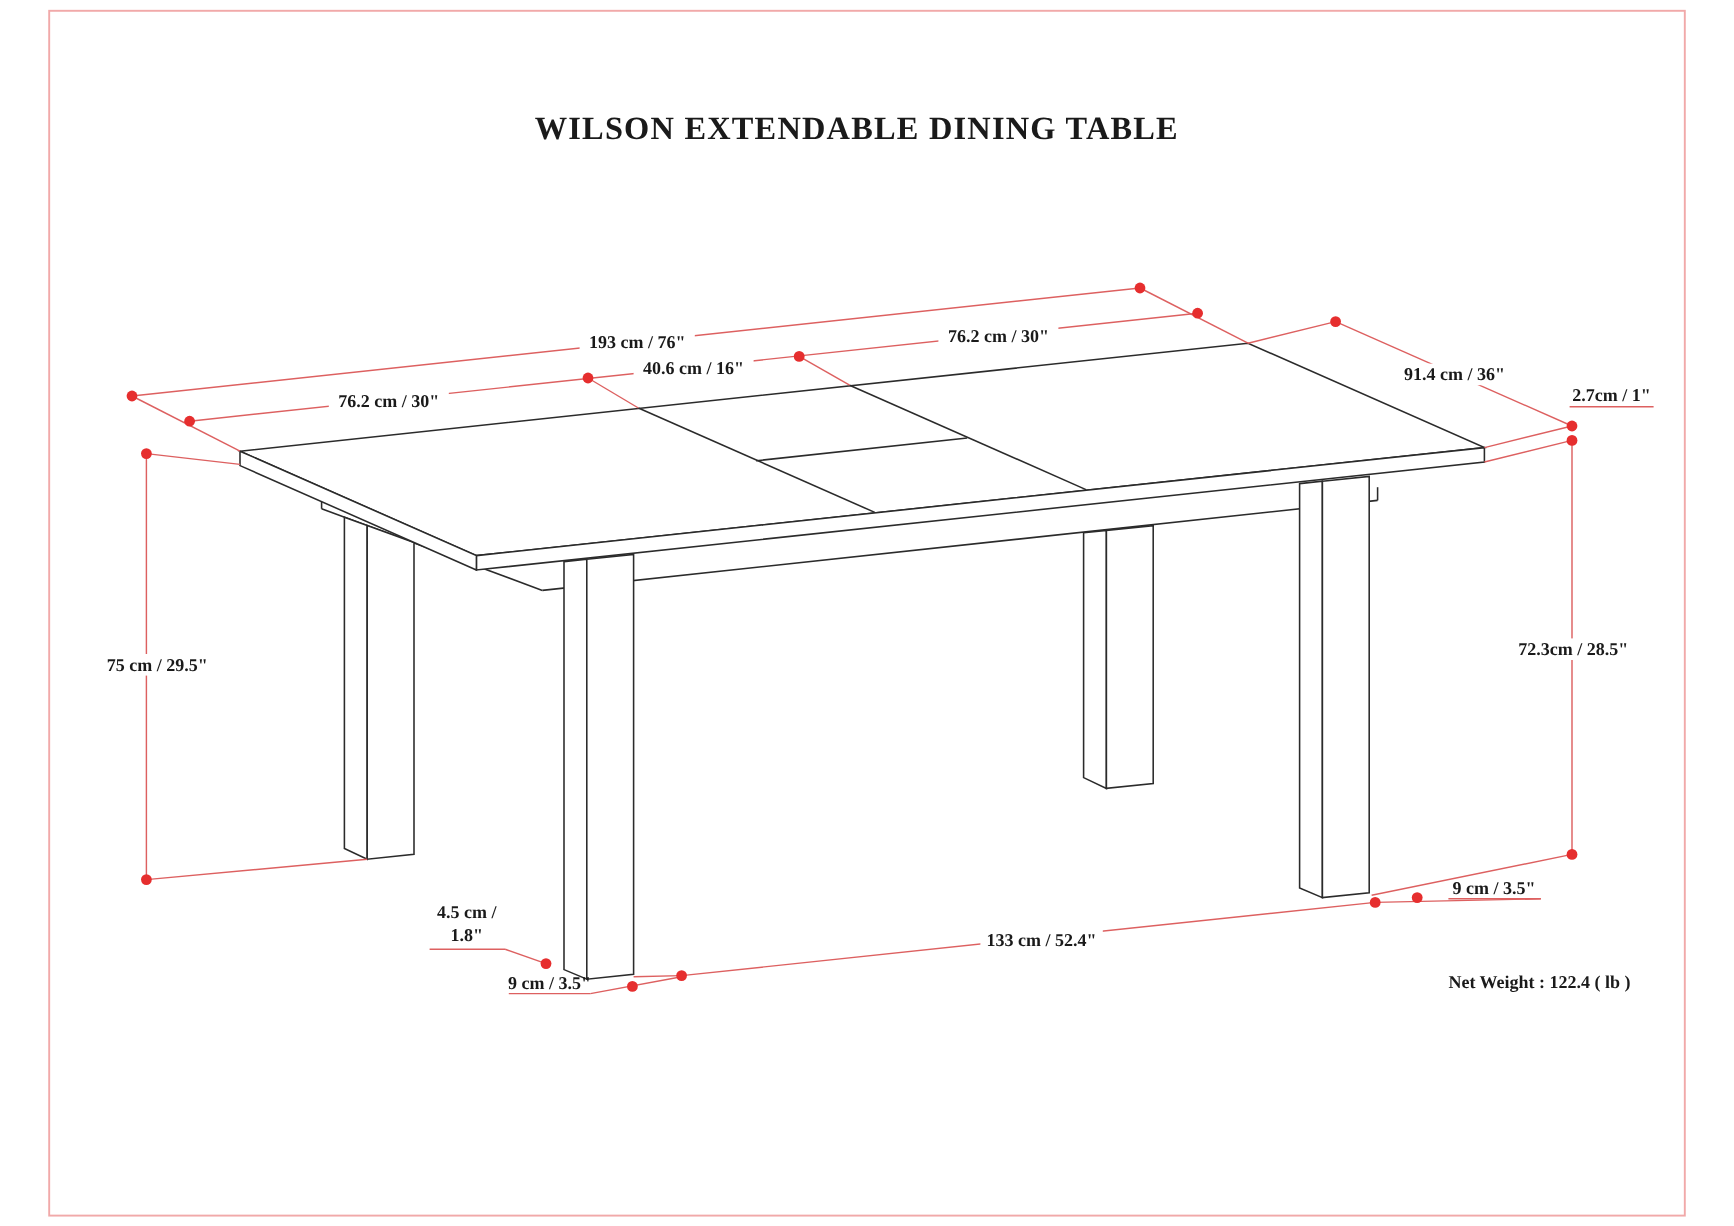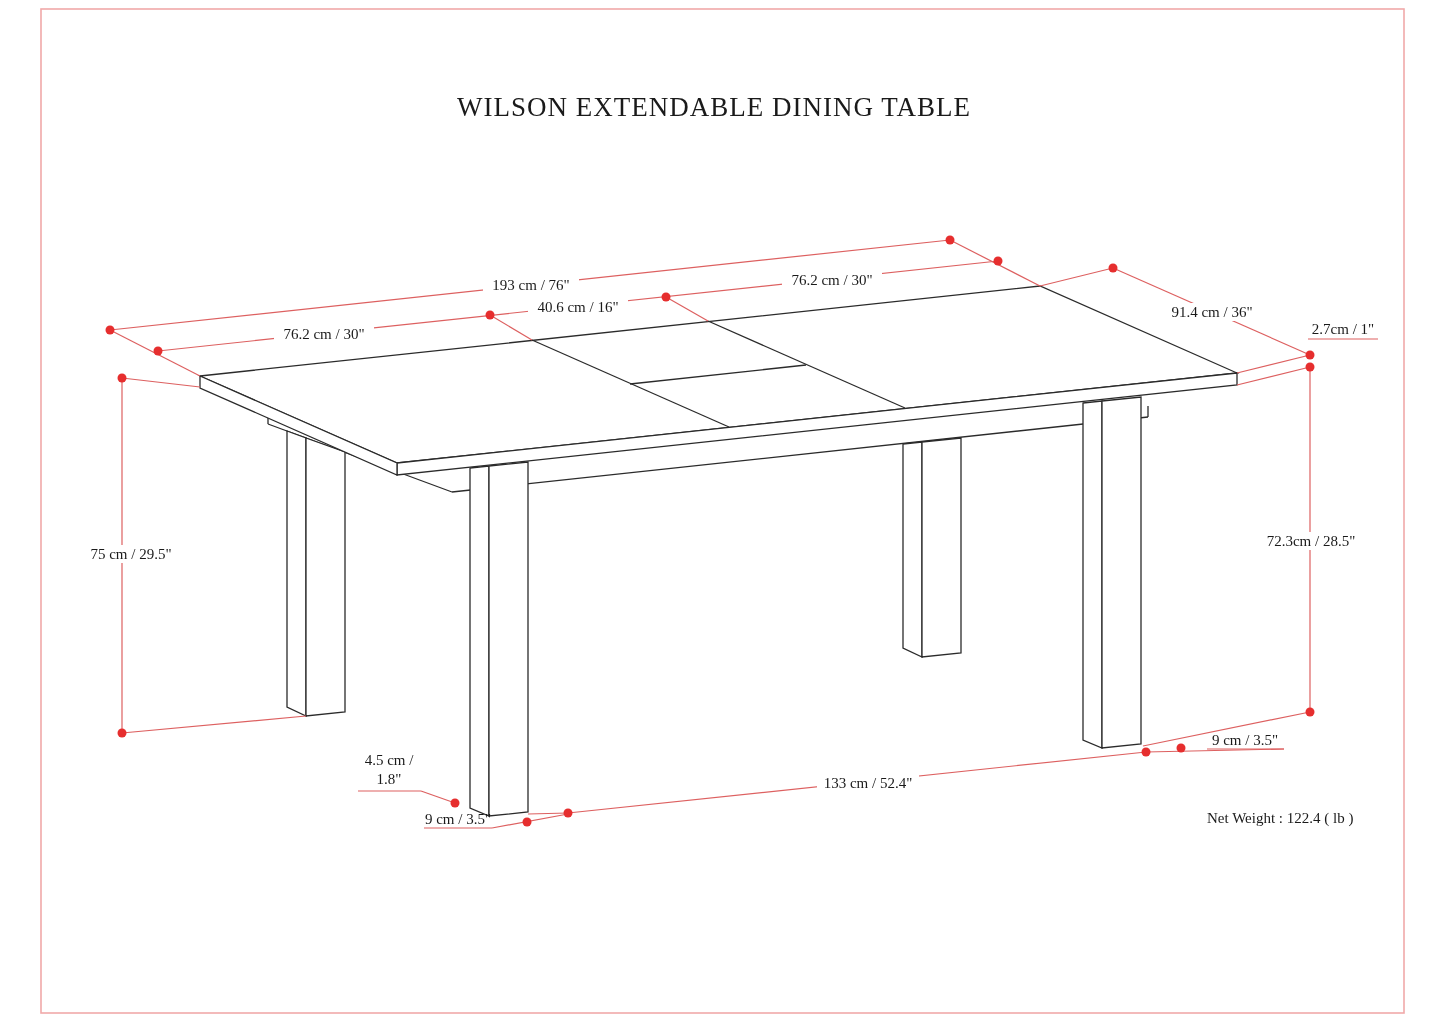--- a/index.html
+++ b/index.html
@@ -1,17 +1,17 @@
 <!DOCTYPE html>
 <html><head>
 <meta charset="utf-8">
 <style>
   html,body{margin:0;padding:0;background:#ffffff;}
   .page{position:relative;width:1346px;height:1022px;background:#ffffff;
-        font-family:"Liberation Serif","DejaVu Serif",serif;}
+        font-family:"Liberation Serif","DejaVu Serif",serif;font-weight:bold;}
   svg{display:block;}
   text{font-family:"Liberation Serif","DejaVu Serif",serif;fill:#1a1a1a;}
   .dim-label{font-size:15px;}
   .title-label{font-size:27px;letter-spacing:1px;}
   .net-label{font-size:15px;}
   .blk{stroke:#2b2b2b;stroke-width:1.3;fill:#ffffff;}
   .blk-line{stroke:#2b2b2b;stroke-width:1.3;fill:none;}
   .red{stroke:#dd6060;stroke-width:1.2;fill:none;}
   .dot{fill:#e62e2e;stroke:none;}
   .lblbg{fill:#ffffff;stroke:none;}

